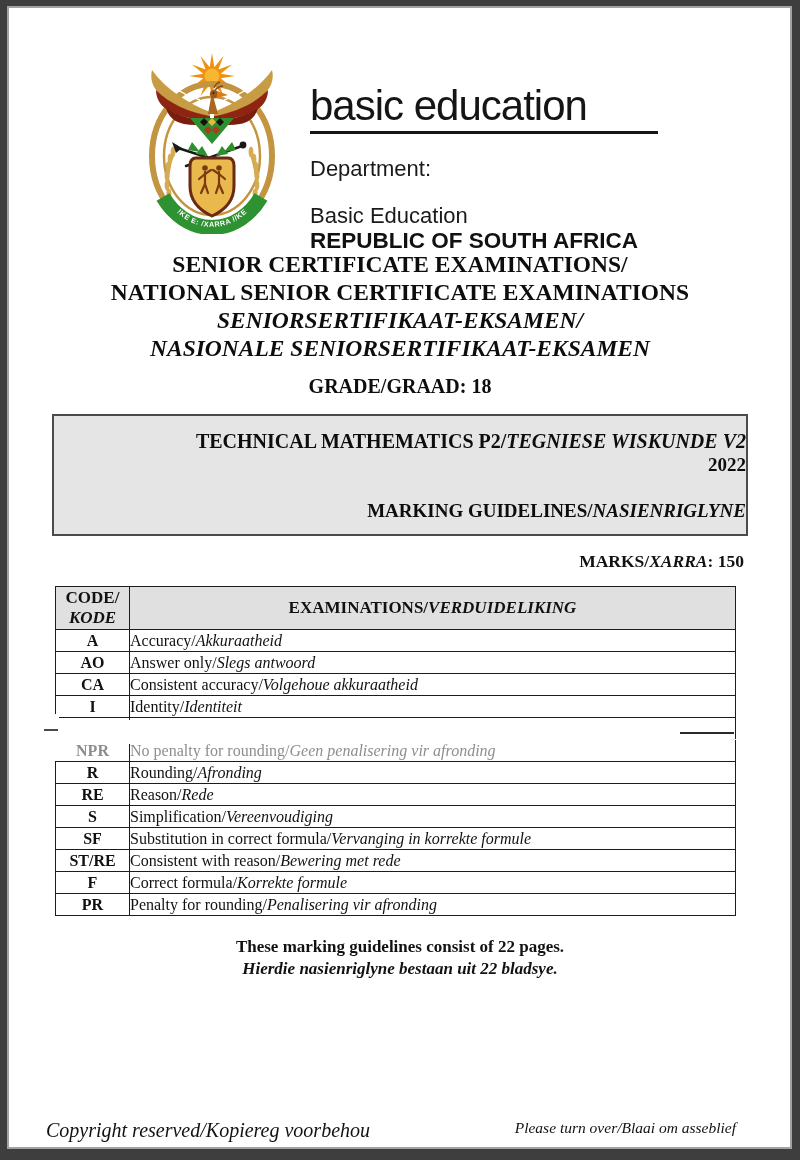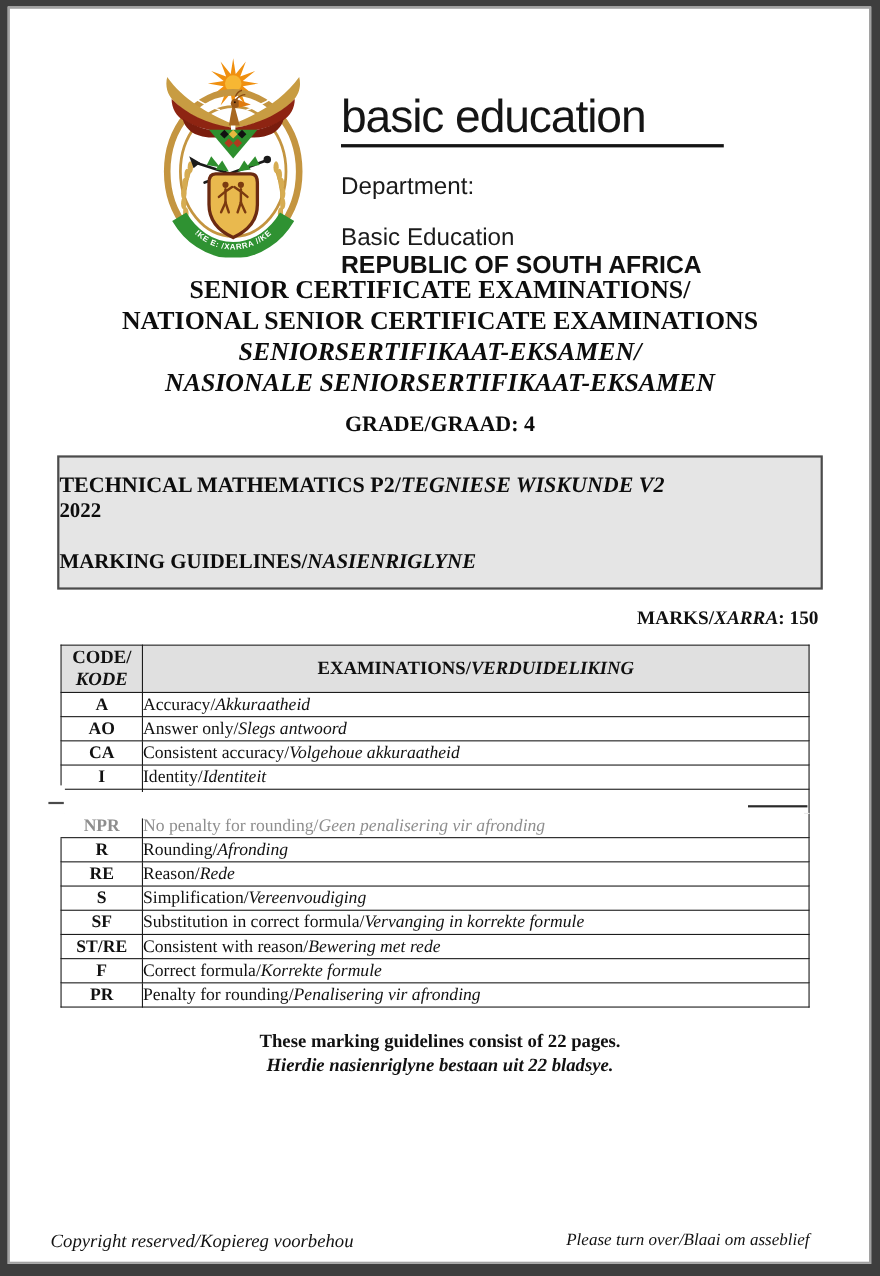--- a/index.html
+++ b/index.html
@@ -17,21 +17,21 @@
   .country{font-size:22.5px;line-height:26px;font-weight:bold;color:#111;}
 
   
   .heading{position:absolute;left:0;right:0;top:250px;text-align:center;font-weight:bold;
            font-size:23.5px;line-height:28px;color:#0d0d0d;}
   .heading .it{font-style:italic;}
   .grade{font-size:20px;margin-top:10px;}
 
   
   .exam-box{position:absolute;left:52px;top:414px;width:692px;height:118px;background:#e5e5e5;
-            border:2px solid #4b4b4b;text-align:left;font-weight:bold;color:#0d0d0d;}
+            border:2px solid #4b4b4b;text-align:right;font-weight:bold;color:#0d0d0d;}
   .exam-box .l1{font-size:20px;margin-top:14px;}
   .exam-box .l2{font-size:19px;margin-top:1px;}
   .exam-box .l3{font-size:19px;margin-top:24px;}
   .it{font-style:italic;}
 
   
   .marks{position:absolute;top:551px;right:56px;font-size:17.5px;font-weight:bold;}
 
   
   .table-wrap{position:absolute;left:55px;top:586px;width:681px;}
@@ -46,21 +46,21 @@
   tr.ghost-npr td{color:#8e8e8e;border-left-color:#fff;filter:blur(.4px);}
   tr.ghost-m td{border-bottom-color:#e8e8e8;}
   .whiteout-left{position:absolute;left:-6px;top:128px;width:10px;height:42px;background:#fff;z-index:5;}
   .whiteout-band{position:absolute;left:4px;top:134px;width:672px;height:24px;background:#fff;z-index:5;}
   .dash-left{position:absolute;left:-11px;top:143px;width:14px;height:2px;background:#4a4a4a;z-index:6;}
   .dash-right{position:absolute;left:625px;top:146px;width:54px;height:2px;background:#2a2a2a;z-index:6;}
 
   
   .page-note{position:absolute;left:0;right:0;top:936px;text-align:center;font-weight:bold;
              font-size:17px;line-height:22px;}
-  .footer-left{position:absolute;left:46px;top:1119px;font-style:italic;font-size:17px;}
+  .footer-left{position:absolute;left:46px;top:1119px;font-style:italic;font-size:20px;}
   .footer-right{position:absolute;right:64px;top:1119px;font-style:italic;font-size:15.5px;}
 </style>
 </head>
 <body>
 
 <div class="page">
   <div class="frame-outer"></div>
   <div class="frame-inner"></div>
 
   <div class="emblem">
@@ -158,21 +158,21 @@
     <div class="dept">Department:</div>
     <div class="dept">Basic Education</div>
     <div class="country">REPUBLIC OF SOUTH AFRICA</div>
   </div>
 
   <div class="heading">
     <div>SENIOR CERTIFICATE EXAMINATIONS/</div>
     <div>NATIONAL SENIOR CERTIFICATE EXAMINATIONS</div>
     <div class="it">SENIORSERTIFIKAAT-EKSAMEN/</div>
     <div class="it">NASIONALE SENIORSERTIFIKAAT-EKSAMEN</div>
-    <div class="grade">GRADE/GRAAD: 4</div>
+    <div class="grade">GRADE/GRAAD: 18</div>
   </div>
 
   <div class="exam-box">
     <div class="l1"><span>TECHNICAL MATHEMATICS P2/</span><span class="it">TEGNIESE WISKUNDE V2</span></div>
     <div class="l2">2022</div>
     <div class="l3"><span>MARKING GUIDELINES/</span><span class="it">NASIENRIGLYNE</span></div>
   </div>
 
   <div class="marks"><span>MARKS/</span><span class="it">XARRA</span><span>:  150</span></div>
 

